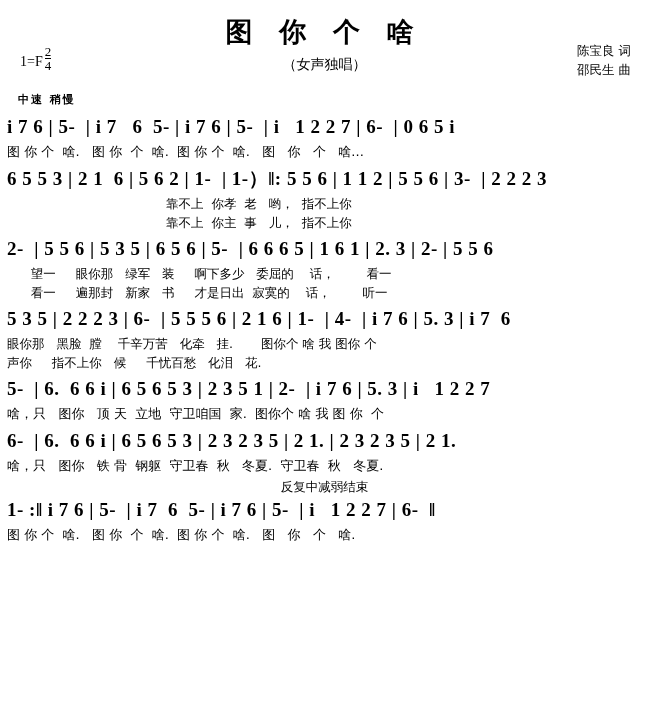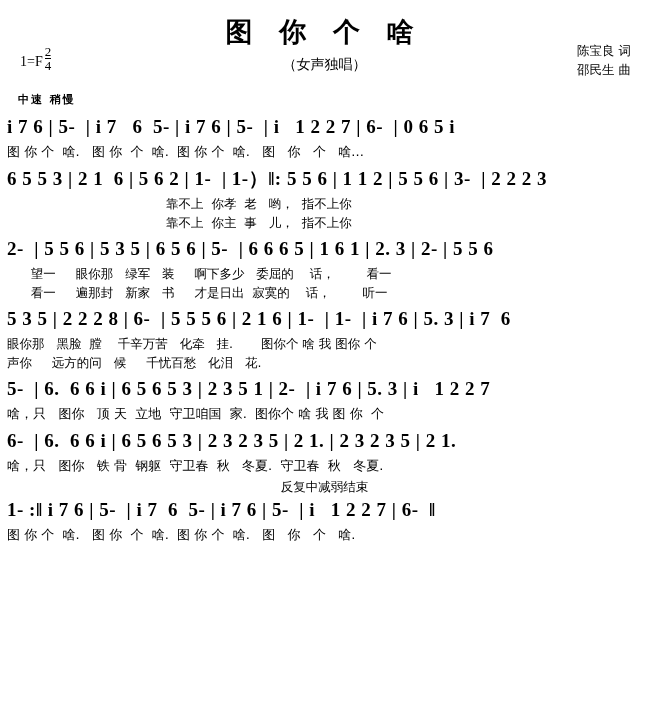--- a/index.html
+++ b/index.html
@@ -137,23 +137,23 @@
     </div>
 
 
     <div class="system">
       <div class="notes">2-  | 5 5 6 | 5 3 5 | 6 5 6 | 5-  | 6 6 6 5 | 1 6 1 | 2. 3 | 2- | 5 5 6</div>
       <div class="lyr2">      望一     眼你那   绿军   装     啊下多少   委屈的    话，        看一</div>
       <div class="lyr2">      看一     遍那封   新家   书     才是日出  寂寞的    话，        听一</div>
     </div>
 
     <div class="system">
-      <div class="notes">5 3 5 | 2 2 2 8 | 6-  | 5 5 5 6 | 2 1 6 | 1-  | 1-  | i 7 6 | 5. 3 | i 7  6</div>
+      <div class="notes">5 3 5 | 2 2 2 3 | 6-  | 5 5 5 6 | 2 1 6 | 1-  | 4-  | i 7 6 | 5. 3 | i 7  6</div>
       <div class="lyr2">眼你那   黑脸  膛    千辛万苦   化牵   挂.       图你个 啥 我 图你 个</div>
-      <div class="lyr2">声你     远方的问   候     千忧百愁   化泪   花.</div>
+      <div class="lyr2">声你     指不上你   候     千忧百愁   化泪   花.</div>
     </div>
 
     <div class="system">
       <div class="notes">5-  | 6.  6 6 i | 6 5 6 5 3 | 2 3 5 1 | 2-  | i 7 6 | 5. 3 | i   1 2 2 7</div>
       <div class="lyr">啥，只   图你   顶 天  立地  守卫咱国  家.  图你个 啥 我 图 你  个</div>
     </div>
 
     <div class="system">
       <div class="notes">6-  | 6.  6 6 i | 6 5 6 5 3 | 2 3 2 3 5 | 2 1. | 2 3 2 3 5 | 2 1.</div>
       <div class="lyr">啥，只   图你   铁 骨  钢躯  守卫春  秋   冬夏.  守卫春  秋   冬夏.</div>

